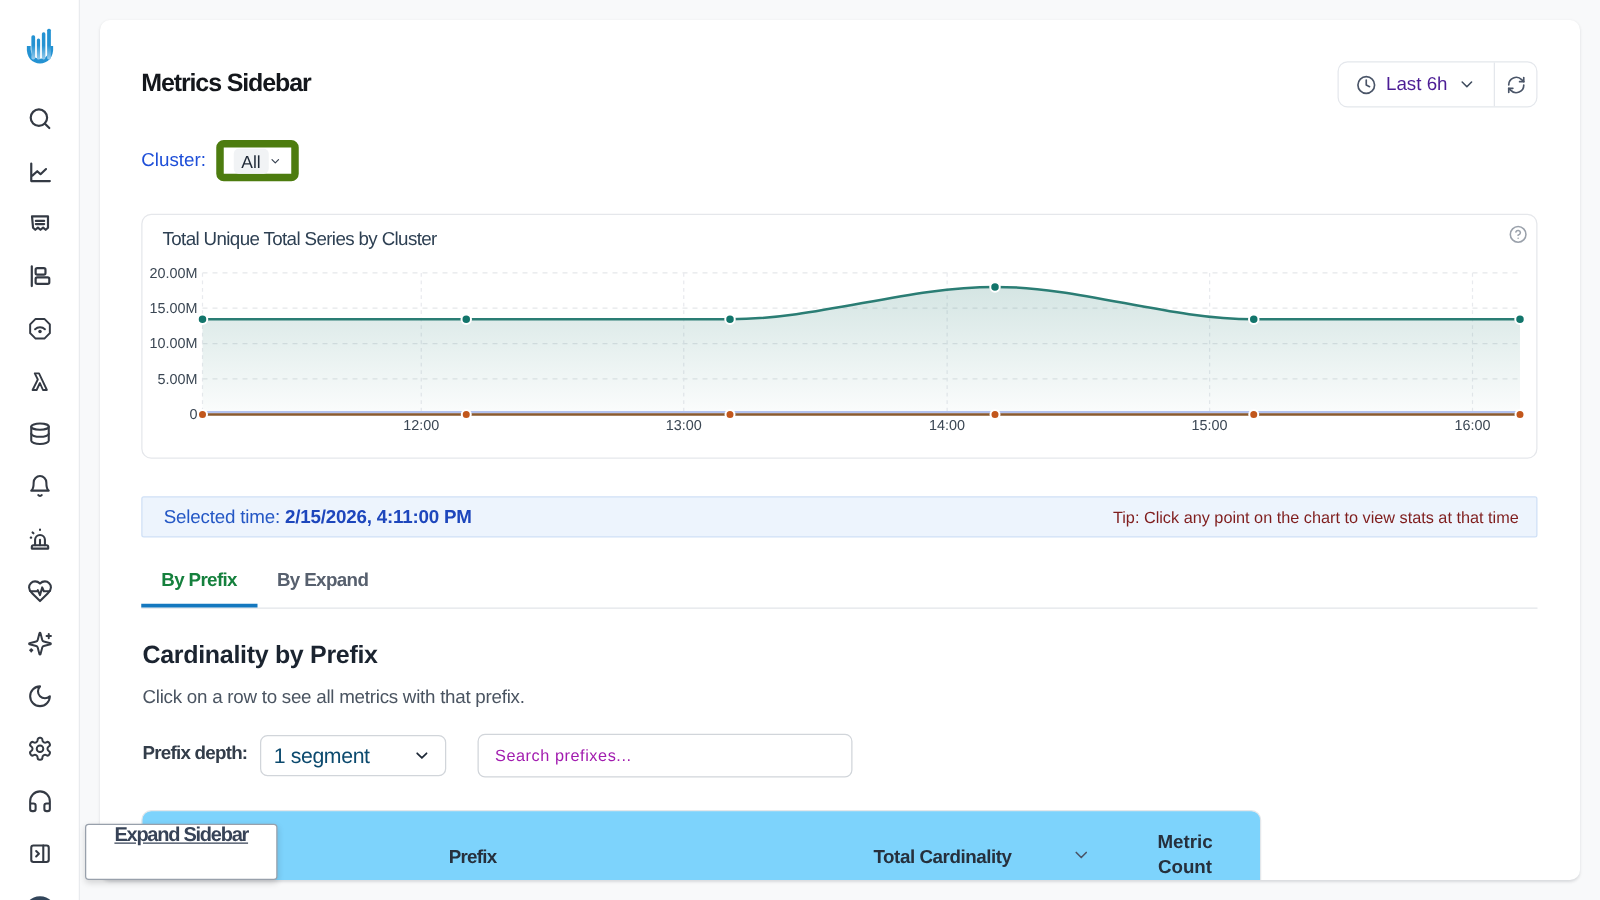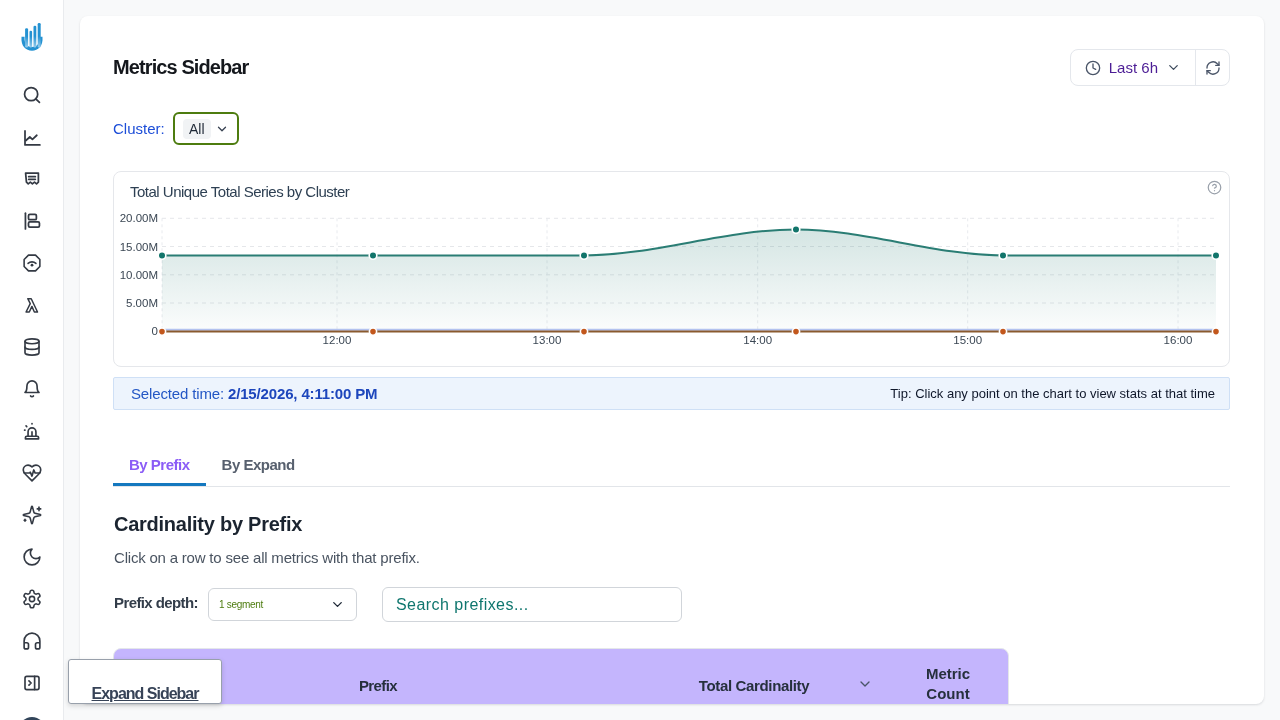--- a/index.html
+++ b/index.html
@@ -8,44 +8,44 @@
 .nicon { position:absolute; left:32px; transform:translate(-50%,-50%); color:#343a44; }
 #avatar { position:absolute; left:19px; top:717px; width:26px; height:26px; border-radius:50%; background:#32455a; }
 #card { position:absolute; left:80px; top:16px; width:1184px; height:688px; background:#ffffff; border-radius:8px; box-shadow:0 1px 2px rgba(16,24,40,.06), 0 1px 3px rgba(16,24,40,.08); overflow:hidden; }
 #title { position:absolute; left:33px; top:40px; font-size:20px; font-weight:bold; color:#14171c; letter-spacing:-0.9px; }
 #timectl { position:absolute; right:34px; top:33px; height:37px; border:1px solid #e4e7ec; border-radius:8px; background:#fff; display:flex; align-items:stretch; }
 #timebtn { display:flex; align-items:center; gap:8px; padding:0 14px; color:#4c1d95; font-size:15px; }
 #timesep { width:1px; background:#e4e7ec; }
 #refbtn { width:33px; display:flex; align-items:center; justify-content:center; color:#4a5568; }
 #clusterrow { position:absolute; left:33px; top:96px; height:33px; display:flex; align-items:center; }
 #clusterrow .lbl { font-size:15px; color:#1d4ed8; margin-right:10px; }
-#clustersel { position:absolute; left:93px; top:96px; width:66px; height:33px; border:2px solid #4d7c0f; border-radius:6px; background:#fff; display:flex; align-items:center; padding:1px 8px; justify-content:space-between; }
+#clustersel { position:absolute; left:93px; top:96px; width:66px; height:33px; border:6px solid #4d7c0f; border-radius:6px; background:#fff; display:flex; align-items:center; padding:1px 8px; justify-content:space-between; }
 #clustersel .val { background:#f1f3f5; border-radius:4px; padding:2px 6px; font-size:14px; color:#1f2937; }
 #chartcard { position:absolute; left:33px; top:155px; width:1117px; height:196px; border:1px solid #e5e7eb; border-radius:8px; background:#fff; }
 #charttitle { position:absolute; left:16px; top:11px; font-size:15px; color:#2e4053; letter-spacing:-0.5px; }
 #helpicon { position:absolute; right:7px; top:8px; color:#9aa1ab; }
-#selbar { position:absolute; left:33px; top:361px; width:1117px; height:33px; background:#edf4fd; border:1px solid #cfe0f6; border-radius:2px; display:flex; align-items:center; justify-content:space-between; padding:0 14px 0 17px;gap:16px; }
+#selbar { position:absolute; left:33px; top:381px; width:1117px; height:33px; background:#edf4fd; border:1px solid #cfe0f6; border-radius:2px; display:flex; align-items:center; justify-content:space-between; padding:0 14px 0 17px;gap:16px; }
 #selbar .l { font-size:15px; color:#2457c5; letter-spacing:-0.15px; }
 #selbar .l b { color:#1d46bc; }
-#selbar .r { font-size:13px; color:#0f172a; }
+#selbar .r { font-size:13px; color:#7f1d1d; }
 #tabs { position:absolute; left:33px; top:436px; width:1117px; height:35px; border-bottom:1px solid #e2e5e9; display:flex; align-items:flex-start; }
 .tab { height:34px; line-height:26px; padding:0 16px; font-size:15px; font-weight:bold; letter-spacing:-0.5px; }
-.tab.active { color:#8b5cf6; border-bottom:3px solid #1478bf; }
+.tab.active { color:#15803d; border-bottom:3px solid #1478bf; }
 .tab.inactive { color:#57606e; }
 #h2 { position:absolute; left:34px; top:498px; font-size:20px; font-weight:bold; color:#1b2430; letter-spacing:-0.25px; line-height:1; }
 #desc { position:absolute; left:34px; top:533px; font-size:15px; color:#4a5461; letter-spacing:-0.2px; }
 #prefixrow { position:absolute; left:34px; top:571px; height:35px; display:flex; align-items:center; }
 #prefixrow .lbl { font-size:15px; font-weight:bold; color:#333d4a; letter-spacing:-0.6px; position:relative; top:-2px; }
 #depthsel { position:absolute; left:128px; top:572px; width:149px; height:33px; border:1px solid #d1d5da; border-radius:6px; background:#fff; display:flex; align-items:center; justify-content:space-between; padding:0 11px 0 10px; }
-#depthsel span { font-size:10px; color:#4d7c0f; letter-spacing:-0.3px; }
+#depthsel span { font-size:17px; color:#0c4a6e; letter-spacing:-0.3px; }
 #searchbox { position:absolute; left:302px; top:571px; width:300px; height:35px; border:1px solid #d1d5da; border-radius:6px; background:#fff; display:flex; align-items:center; padding:0 13px; }
-#searchbox span { font-size:16px; color:#0f766e; letter-spacing:0.45px; }
-#thead { position:absolute; left:33px; top:632px; width:896px; height:60px; background:#c4b5fd; border:1px solid #e4e7ea; border-radius:8px 8px 0 0; }
+#searchbox span { font-size:13px; color:#a21caf; letter-spacing:0.45px; }
+#thead { position:absolute; left:33px; top:632px; width:896px; height:60px; background:#7dd3fc; border:1px solid #e4e7ea; border-radius:8px 8px 0 0; }
 #thead .c { position:absolute; font-size:15px; font-weight:bold; color:#26303d; line-height:20px; }
-#expandbtn { position:fixed; left:68px; top:659px; width:154px; height:45px; background:#fff; border:1px solid #98a0ab; border-radius:3px; box-shadow:0 2px 5px rgba(0,0,0,.15); display:flex; align-items:flex-end; justify-content:center; z-index:50; }
+#expandbtn { position:fixed; left:68px; top:659px; width:154px; height:45px; background:#fff; border:1px solid #98a0ab; border-radius:3px; box-shadow:0 2px 5px rgba(0,0,0,.15); display:flex; align-items:flex-start; justify-content:center; z-index:50; }
 #expandbtn span { font-size:16px; font-weight:bold; color:#374357; text-decoration:underline; letter-spacing:-1px; }
 </style>
 </head>
 <body>
 <div id="card">
   <div id="title">Metrics Sidebar</div>
   <div id="timectl">
     <div id="timebtn">
       <svg width="16" height="16" viewBox="0 0 24 24" fill="none" stroke="#4a5568" stroke-width="2" stroke-linecap="round" stroke-linejoin="round">
           <circle cx="12" cy="12" r="10"></circle>

